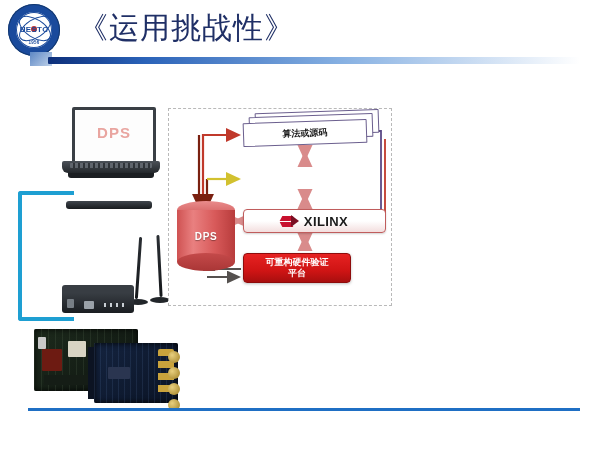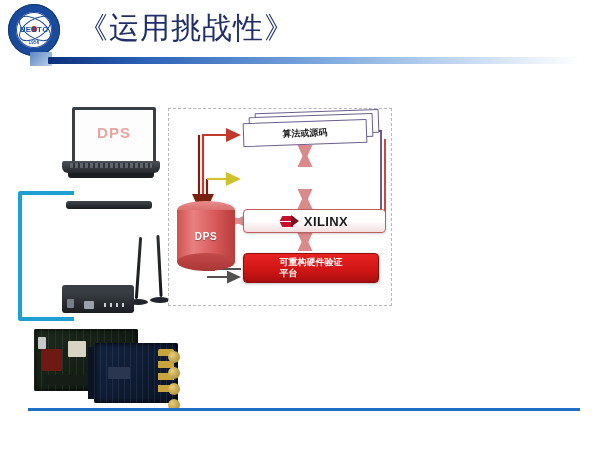--- a/index.html
+++ b/index.html
@@ -188,24 +188,24 @@
   }
   .xil .xtext{font-size:13px;font-weight:bold;color:#1b1b1b;letter-spacing:.4px;}
   .xil .xmark{position:relative;width:18px;height:15px;}
   .xil .xmark .s1,.xil .xmark .s2{position:absolute;width:11px;height:5px;background:#c8102e;}
   .xil .xmark .s1{left:0;top:2px;transform:skewX(-28deg);}
   .xil .xmark .s2{left:0;top:8px;transform:skewX(28deg);}
   .xil .xmark .s3{position:absolute;right:0;top:1px;width:0;height:0;
     border-top:6px solid transparent;border-bottom:6px solid transparent;border-left:8px solid #7a0f22;}
 
   .plat{
-    left:74px;top:144px;width:136px;height:30px;
+    left:74px;top:144px;width:108px;height:30px;
     background:linear-gradient(180deg,#e62222 0%,#cf1414 60%,#a80f0f 100%);
     border:1.6px solid #8e0c0c;border-radius:4px;
-    color:#fff;font-size:9px;font-weight:bold;line-height:11px;
+    color:#fff;font-size:9px;font-weight:bold;line-height:11px;text-align:center;
     display:flex;align-items:center;justify-content:center;
     box-shadow:0 1px 3px rgba(0,0,0,.25);
   }
 
   
   .dpscyl{position:absolute;left:8px;top:92px;width:58px;height:70px;}
   .dpscyl .body{
     position:absolute;left:0;top:9px;width:58px;height:52px;
     background:linear-gradient(90deg,#cf5252 0%,#e98080 28%,#d85a5a 65%,#b83c3c 100%);
   }

